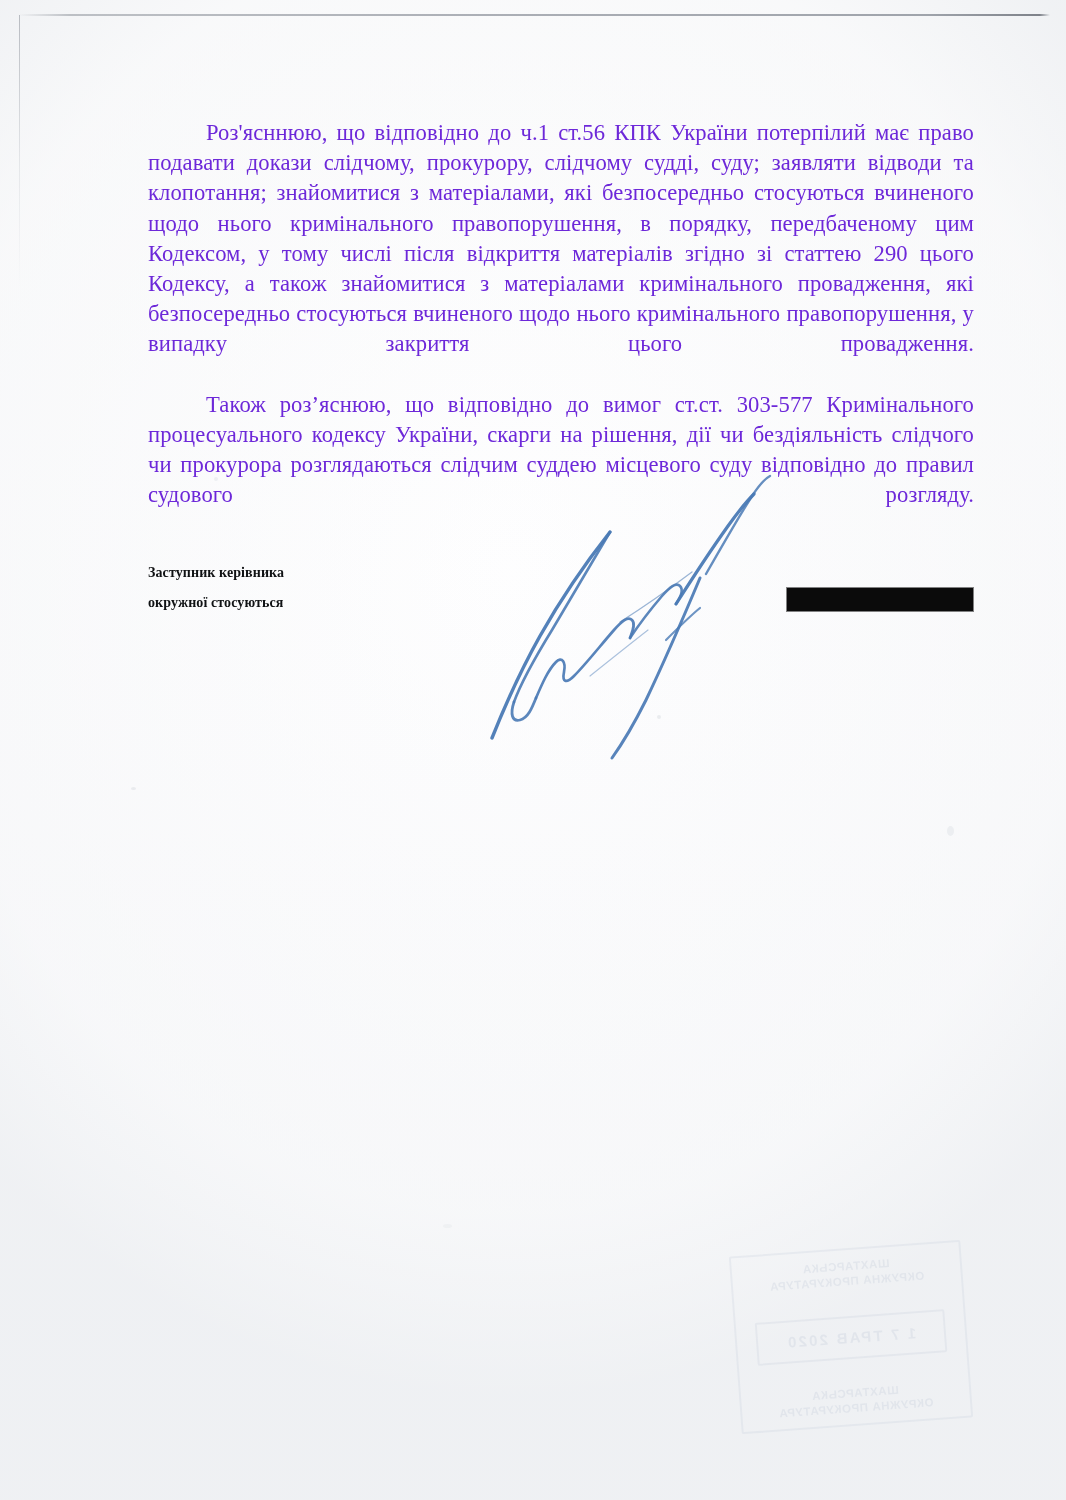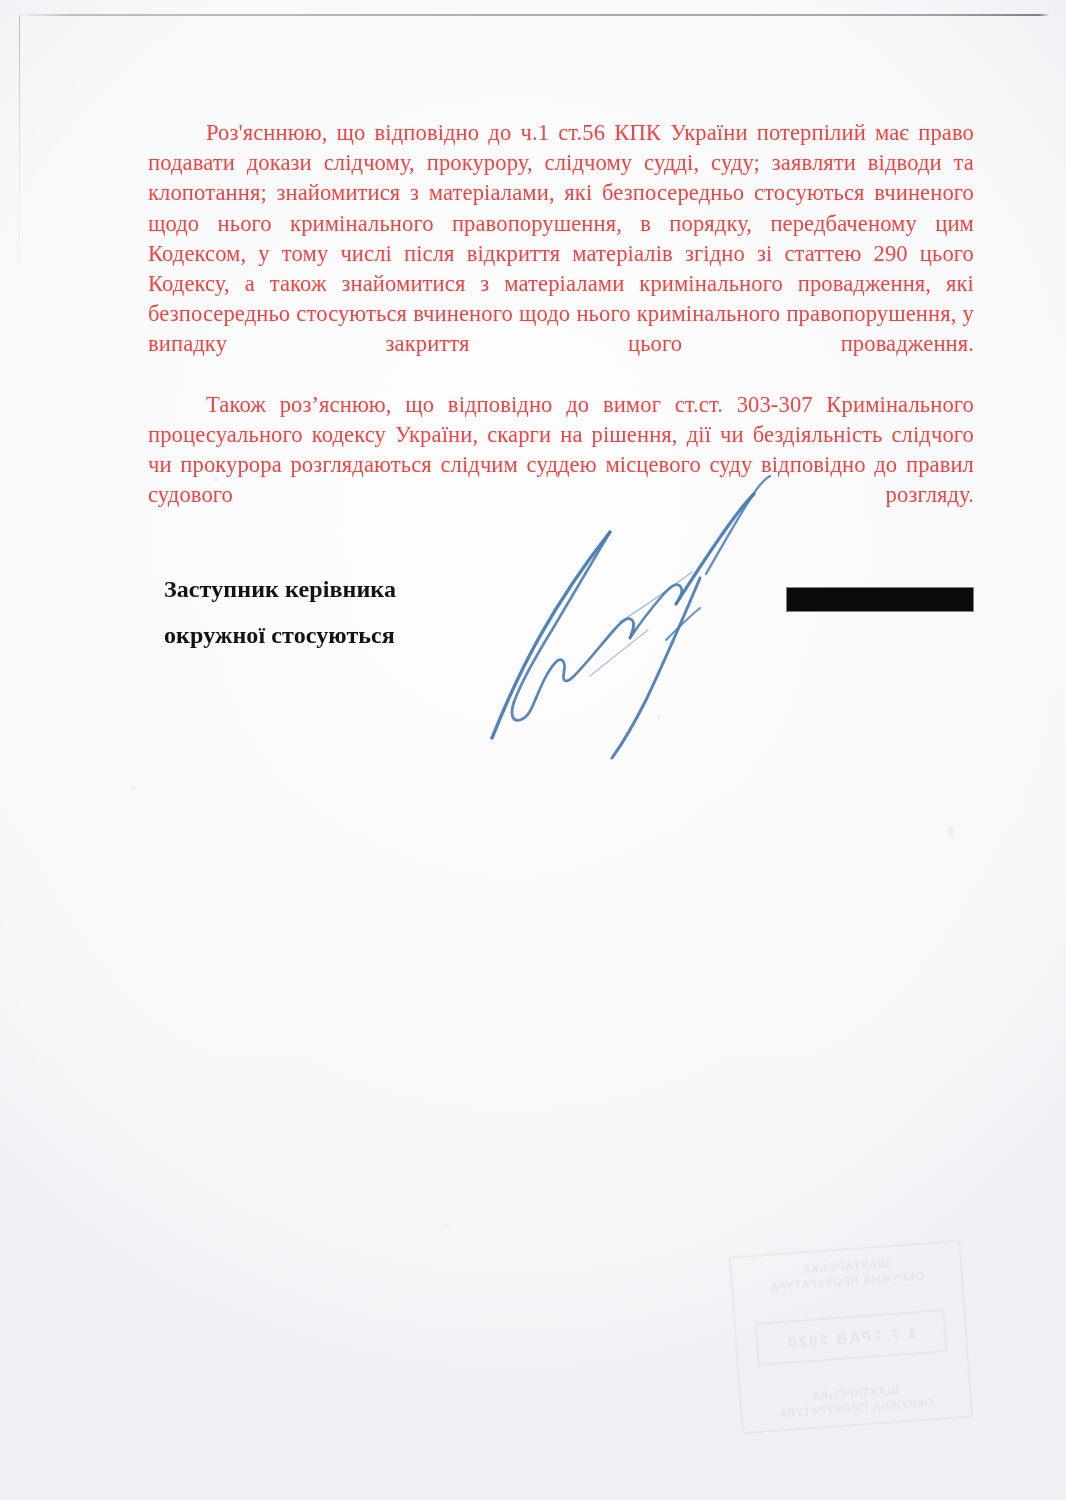--- a/index.html
+++ b/index.html
@@ -68,42 +68,42 @@
 
   .para {
     margin: 0;
     text-align: justify;
     text-justify: inter-word;
     text-indent: 58px;
     font-size: 22.6px;
     line-height: 30.2px;
     letter-spacing: 0.1px;
     word-spacing: 0.4px;
-    color: #ef4444;
+    color: #6d28d9;
   }
   .para + .para {
     margin-top: 0;
   }
   
   .para::after {
     content: "";
     display: inline-block;
     width: 100%;
   }
 
   
   .sign-block {
     position: absolute;
     left: 148px;
     top: 558px;
     width: 330px;
   }
   .sign-title {
-    margin: 16px;
-    font-size: 24px;
+    margin: 0;
+    font-size: 14px;
     line-height: 30px;
     font-weight: bold;
     color: #101214;
     letter-spacing: 0.1px;
   }
 
   
   .redaction-bar {
     position: absolute;
     left: 787px;
@@ -205,21 +205,21 @@
   <div class="scan-edge-left"></div>
 
   <div class="speck" style="left:131px; top:787px; width:5px; height:3px;"></div>
   <div class="speck" style="left:947px; top:826px; width:7px; height:10px; background:#eceef1;"></div>
   <div class="speck" style="left:443px; top:1224px; width:9px; height:4px; background:#eff1f3;"></div>
   <div class="speck" style="left:214px; top:477px; width:4px; height:4px; background:#edeff2;"></div>
   <div class="speck" style="left:657px; top:715px; width:4px; height:4px; background:#eaecef;"></div>
 
   <div class="doc-body">
     <p class="para">Роз'ясннюю, що відповідно до ч.1 ст.56 КПК України потерпілий має право подавати докази слідчому, прокурору, слідчому судді, суду; заявляти відводи та клопотання; знайомитися з матеріалами, які безпосередньо стосуються вчиненого щодо нього кримінального правопорушення, в порядку, передбаченому цим Кодексом, у тому числі після відкриття матеріалів згідно зі статтею 290 цього Кодексу, а також знайомитися з матеріалами кримінального провадження, які безпосередньо стосуються вчиненого щодо нього кримінального правопорушення, у випадку закриття цього провадження.</p>
-    <p class="para">Також роз’яснюю, що відповідно до вимог ст.ст. 303-307 Кримінального процесуального кодексу України, скарги на рішення, дії чи бездіяльність слідчого чи прокурора розглядаються слідчим суддею місцевого суду відповідно до правил судового розгляду.</p>
+    <p class="para">Також роз’яснюю, що відповідно до вимог ст.ст. 303-577 Кримінального процесуального кодексу України, скарги на рішення, дії чи бездіяльність слідчого чи прокурора розглядаються слідчим суддею місцевого суду відповідно до правил судового розгляду.</p>
   </div>
 
   <div class="sign-block">
     <p class="sign-title">Заступник керівника</p>
     <p class="sign-title">окружної стосуються</p>
   </div>
 
   <div class="signature">
     <svg viewBox="0 0 320 300" xmlns="http://www.w3.org/2000/svg" fill="none" stroke="#4a7ab5" stroke-linecap="round" stroke-linejoin="round">
 

